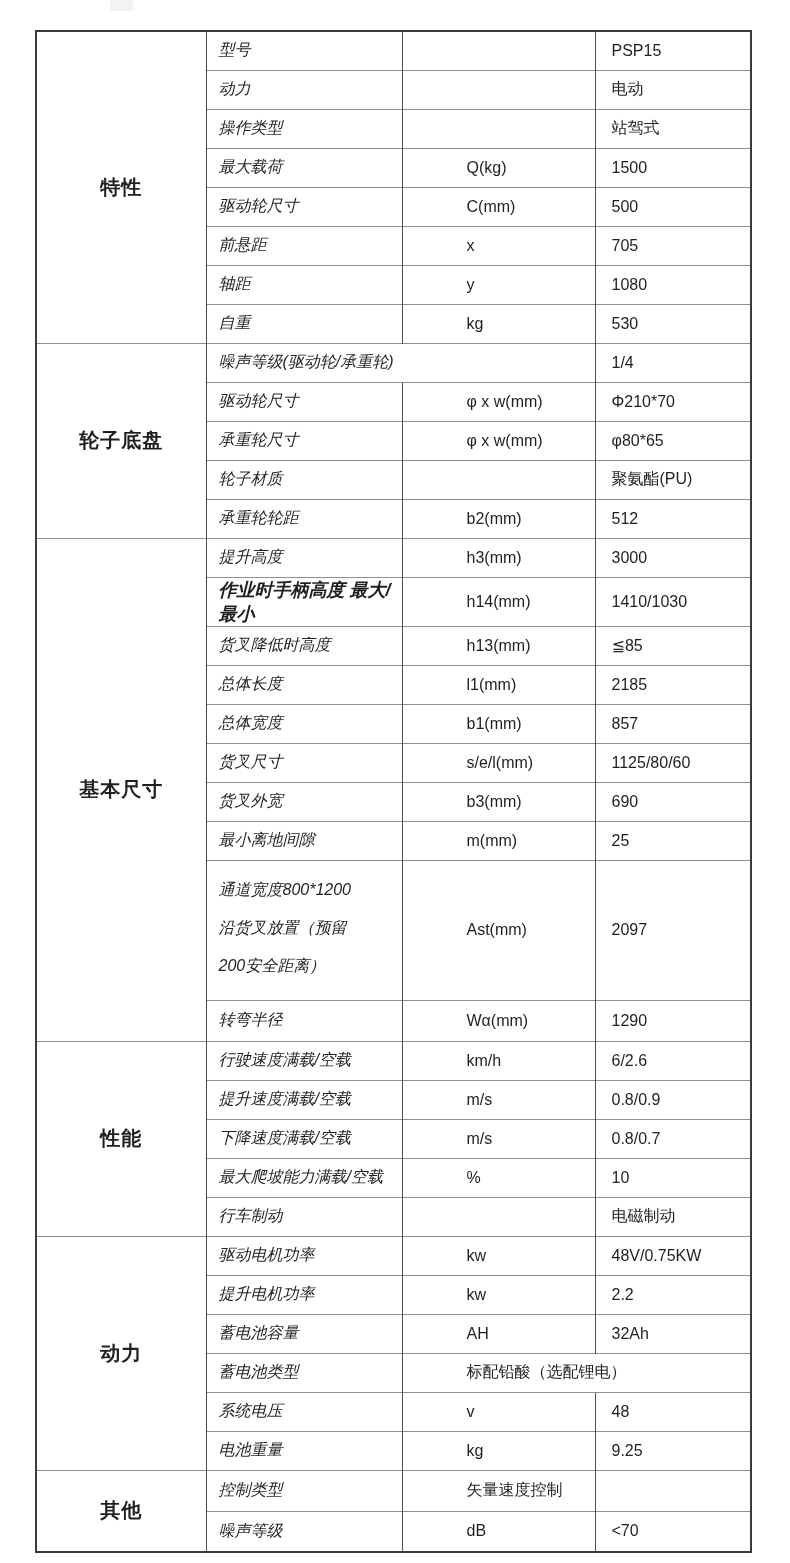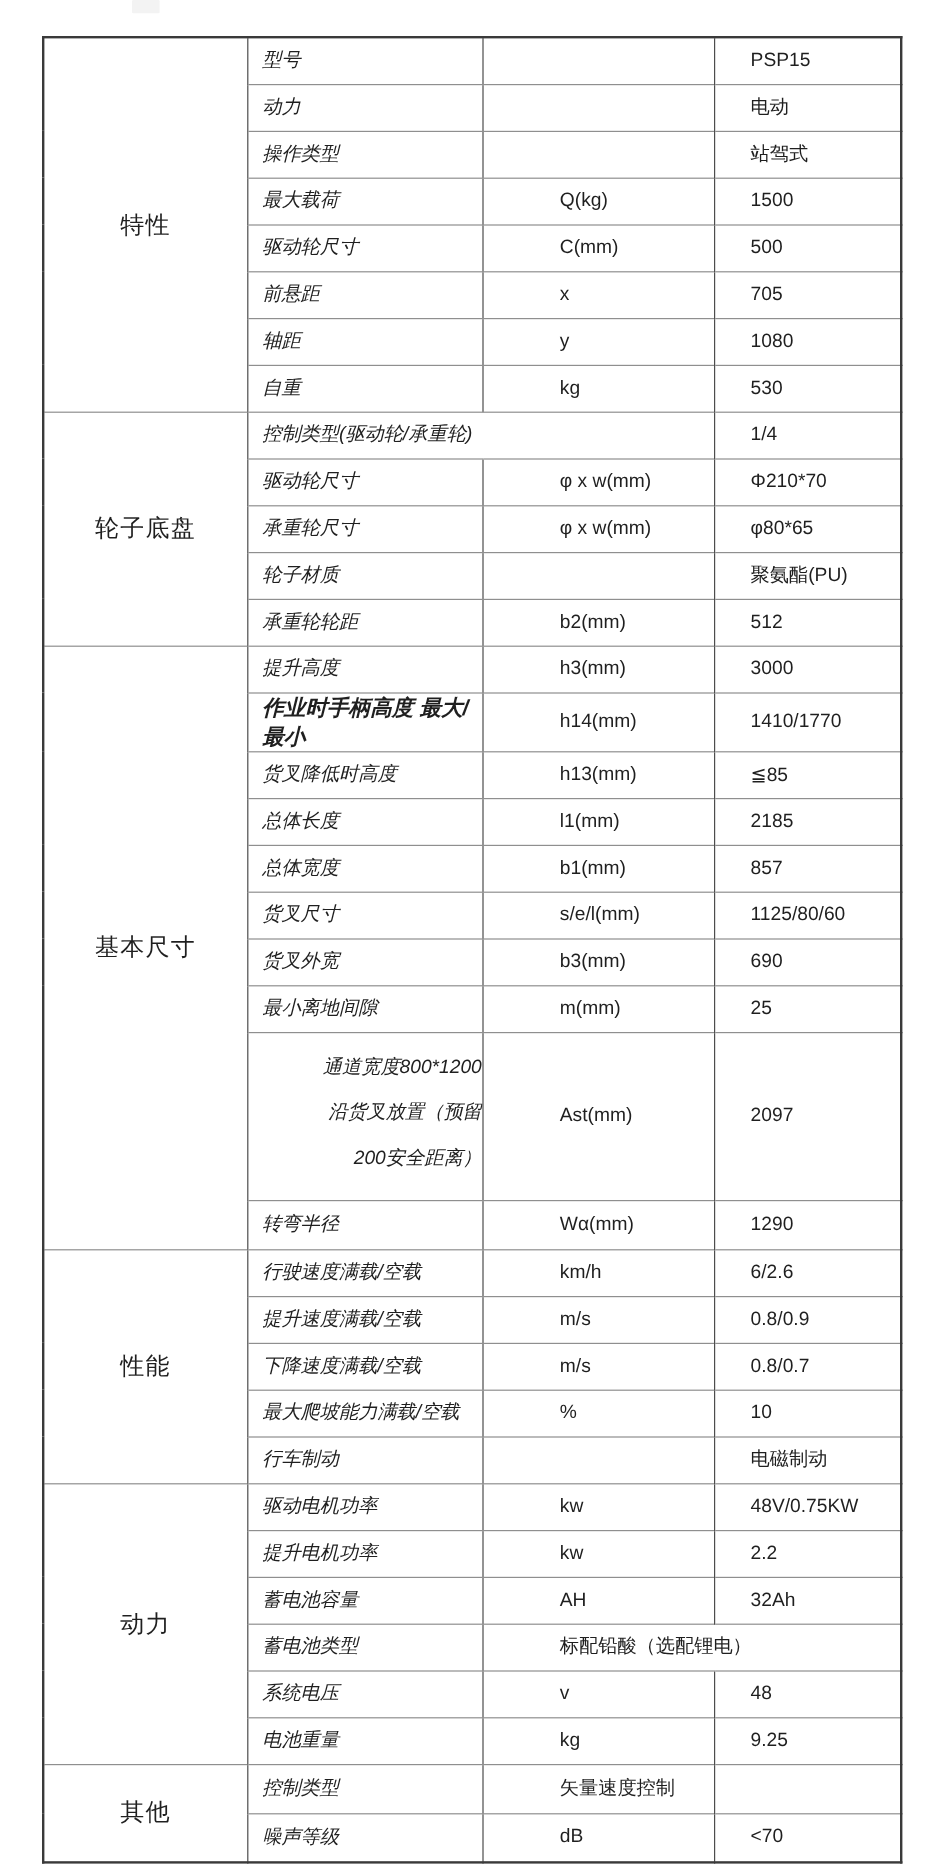--- a/index.html
+++ b/index.html
@@ -25,28 +25,28 @@
     border-top:1px solid #8f8f8f;
     font-size:16px;font-weight:500;
     padding:0;
     overflow:hidden;
     background:#fff;
   }
   tr{height:39px;}
   tr.tall{height:140px;}
   tr.last-row{height:41px;}
   td.cat{
-    text-align:center;font-size:20px;font-weight:400;letter-spacing:1px;
+    text-align:center;font-size:20px;font-weight:700;letter-spacing:1px;
     border-left:none;
   }
   td.lab{padding-left:12px;font-style:italic;}
   td.lab.small{font-size:18px;font-weight:600;letter-spacing:0;margin-left:44px;}
   td.sym{padding-left:64px;}
-  td.val{padding-left:30px;}
-  td .ln{display:block;line-height:38px;text-align:right;}
+  td.val{padding-left:16px;}
+  td .ln{display:block;line-height:38px;}
   .tallpad{padding-top:6px;padding-bottom:10px;}
 </style>
 </head>
 <body>
 
 <div class="top-artifact"></div>
 
 <table class="spec">
   <colgroup>
       <col class="c1">
@@ -93,21 +93,21 @@
     <td class="val">1080</td>
   </tr>
   <tr>
     <td class="lab">自重</td>
     <td class="sym">kg</td>
     <td class="val">530</td>
   </tr>
 
   <tr>
     <td class="cat" rowspan="5">轮子底盘</td>
-    <td class="lab" colspan="2">控制类型(驱动轮/承重轮)</td>
+    <td class="lab" colspan="2">噪声等级(驱动轮/承重轮)</td>
     <td class="val">1/4</td>
   </tr>
   <tr>
     <td class="lab">驱动轮尺寸</td>
     <td class="sym">φ x w(mm)</td>
     <td class="val">Φ210*70</td>
   </tr>
   <tr>
     <td class="lab">承重轮尺寸</td>
     <td class="sym">φ x w(mm)</td>
@@ -126,21 +126,21 @@
 
   <tr>
     <td class="cat" rowspan="10">基本尺寸</td>
     <td class="lab">提升高度</td>
     <td class="sym">h3(mm)</td>
     <td class="val">3000</td>
   </tr>
   <tr>
     <td class="lab small">作业时手柄高度 最大/最小</td>
     <td class="sym">h14(mm)</td>
-    <td class="val">1410/1770</td>
+    <td class="val">1410/1030</td>
   </tr>
   <tr>
     <td class="lab">货叉降低时高度</td>
     <td class="sym">h13(mm)</td>
     <td class="val">≦85</td>
   </tr>
   <tr>
     <td class="lab">总体长度</td>
     <td class="sym">l1(mm)</td>
     <td class="val">2185</td>

